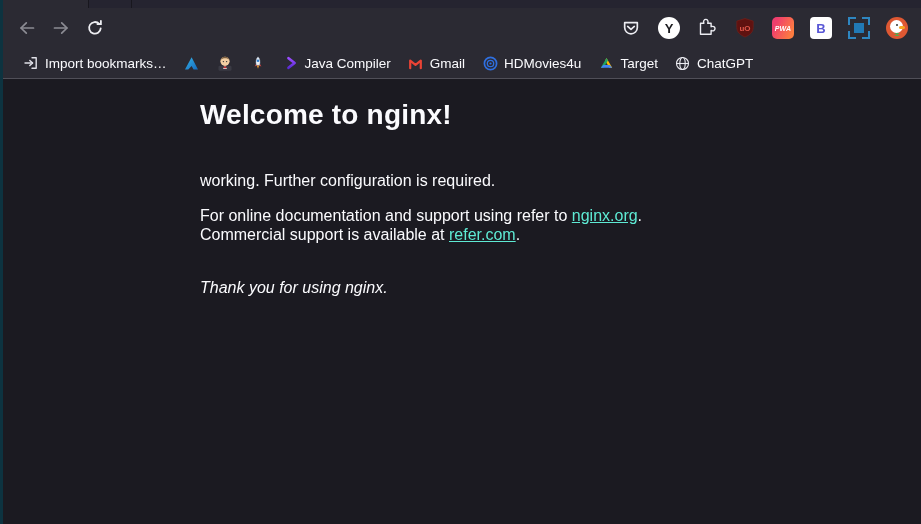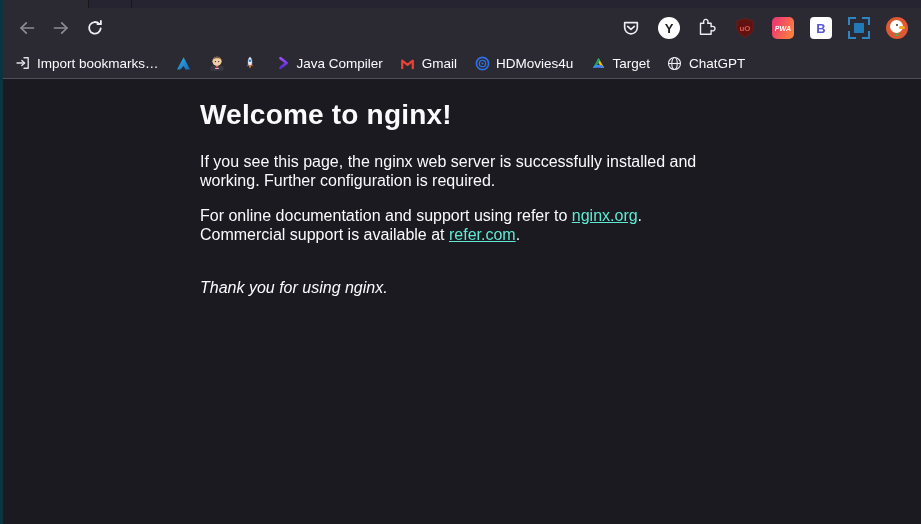--- a/index.html
+++ b/index.html
@@ -73,21 +73,21 @@
   .frame-badge .c-br { right: 0; bottom: 0; border-left: none; border-top: none; }
   .frame-badge .center { position: absolute; left: 6px; top: 6px; width: 10px; height: 10px; background: #2179b5; }
   .ddg-badge { position: relative; width: 22px; height: 22px; border-radius: 50%; background: #de5833; overflow: hidden; }
   .ddg-badge .duck-body { position: absolute; left: 4px; top: 3px; width: 13px; height: 13px; border-radius: 50%; background: #ffffff; }
   .ddg-badge .duck-eye { position: absolute; left: 10px; top: 7px; width: 2px; height: 2px; border-radius: 50%; background: #333; }
   .ddg-badge .duck-beak { position: absolute; left: 13px; top: 9px; width: 6px; height: 3px; border-radius: 2px; background: #f5a623; }
   .ddg-badge .duck-bowtie { position: absolute; left: 8px; top: 16px; width: 6px; height: 3px; background: #4caf50; clip-path: polygon(0 0, 50% 50%, 0 100%, 100% 100%, 50% 50%, 100% 0); }
   
   .bookmarks-bar {
     height: 31px; background: #2b2a33; border-bottom: 1px solid #504f58;
-    display: flex; align-items: center; padding-left: 15px; gap: 17px;
+    display: flex; align-items: center; padding-left: 23px; gap: 17px;
     font-size: 13.5px; color: #fbfbfe;
   }
   .bm-item { display: flex; align-items: center; gap: 6px; white-space: nowrap; cursor: default; }
   .bm-icon { display: flex; align-items: center; justify-content: center; width: 16px; height: 16px; }
   
   .page { position: relative; height: 444px; background: #1b1a21; }
   .content {
     position: absolute; left: 200px; top: 0; width: 525px;
     font-family: "Liberation Sans", sans-serif; font-size: 16px; color: #fbfbfe;
   }
@@ -282,19 +282,19 @@
         <line x1="1.5" y1="7.5" x2="13.5" y2="7.5"></line>
       </svg>
     </span>
     <span>ChatGPT</span>
   </div>
 </div>
 
 <div class="page">
   <div class="content">
     <h1>Welcome to nginx!</h1>
-    <p><span>If you see this page, the nginx web server is successfully installed and</span><br>
+    <p><br>
       <span>working. Further configuration is required.</span></p>
     <p><span>For online documentation and support using refer to </span><a href="#">nginx.org</a><span>.</span><br>
       <span>Commercial support is available at </span><a href="#">refer.com</a><span>.</span></p>
     <p class="signoff">Thank you for using nginx.</p>
   </div>
 </div>
 
 </body></html>

